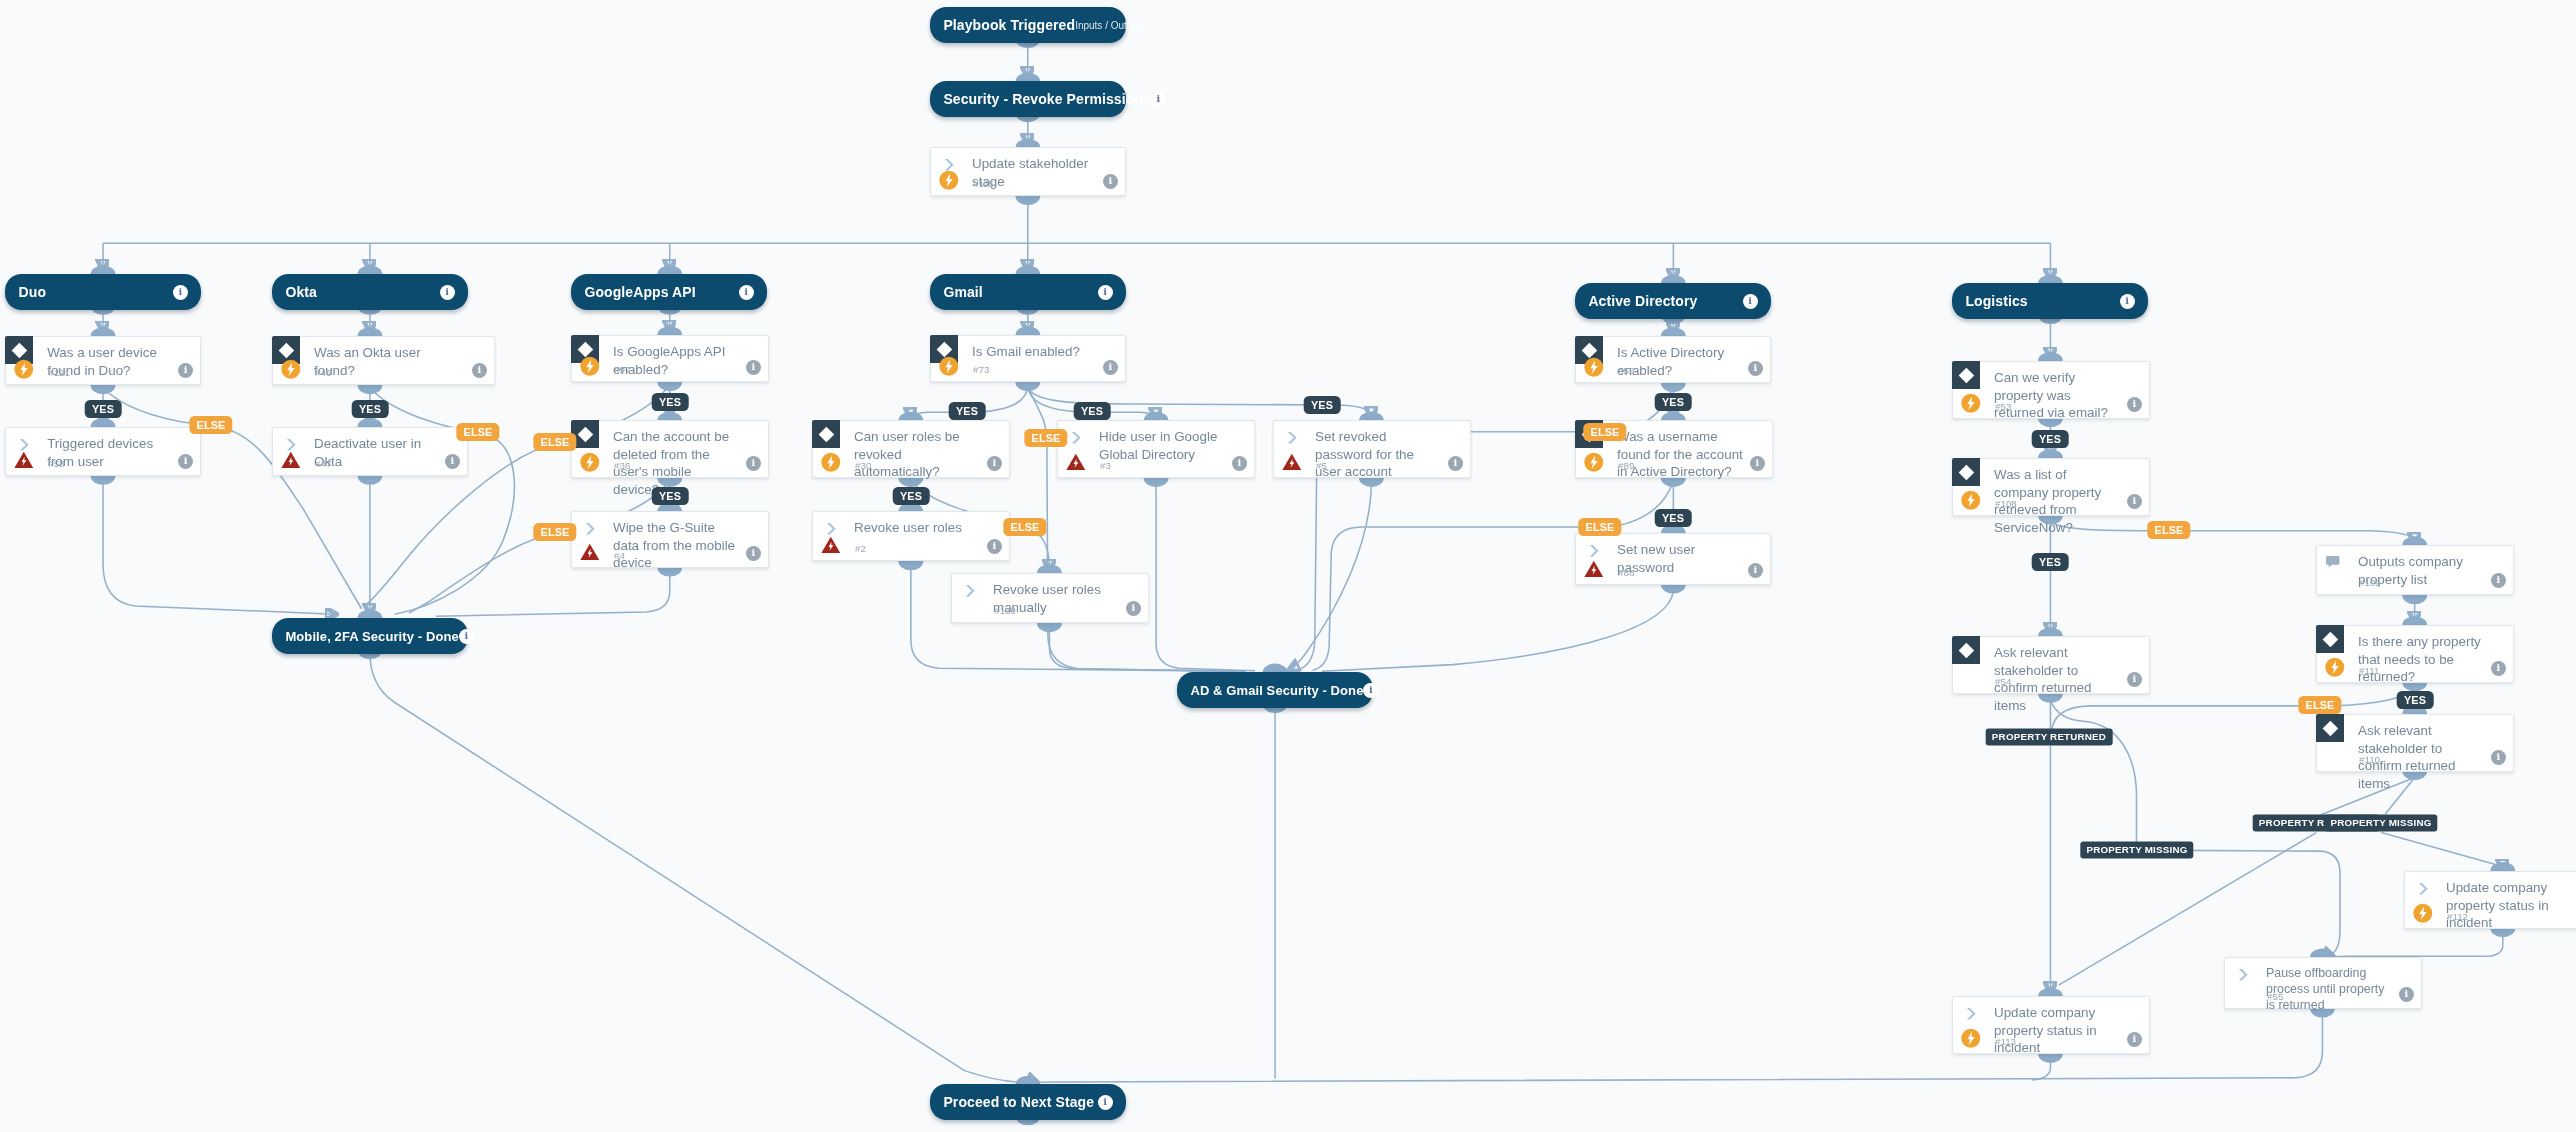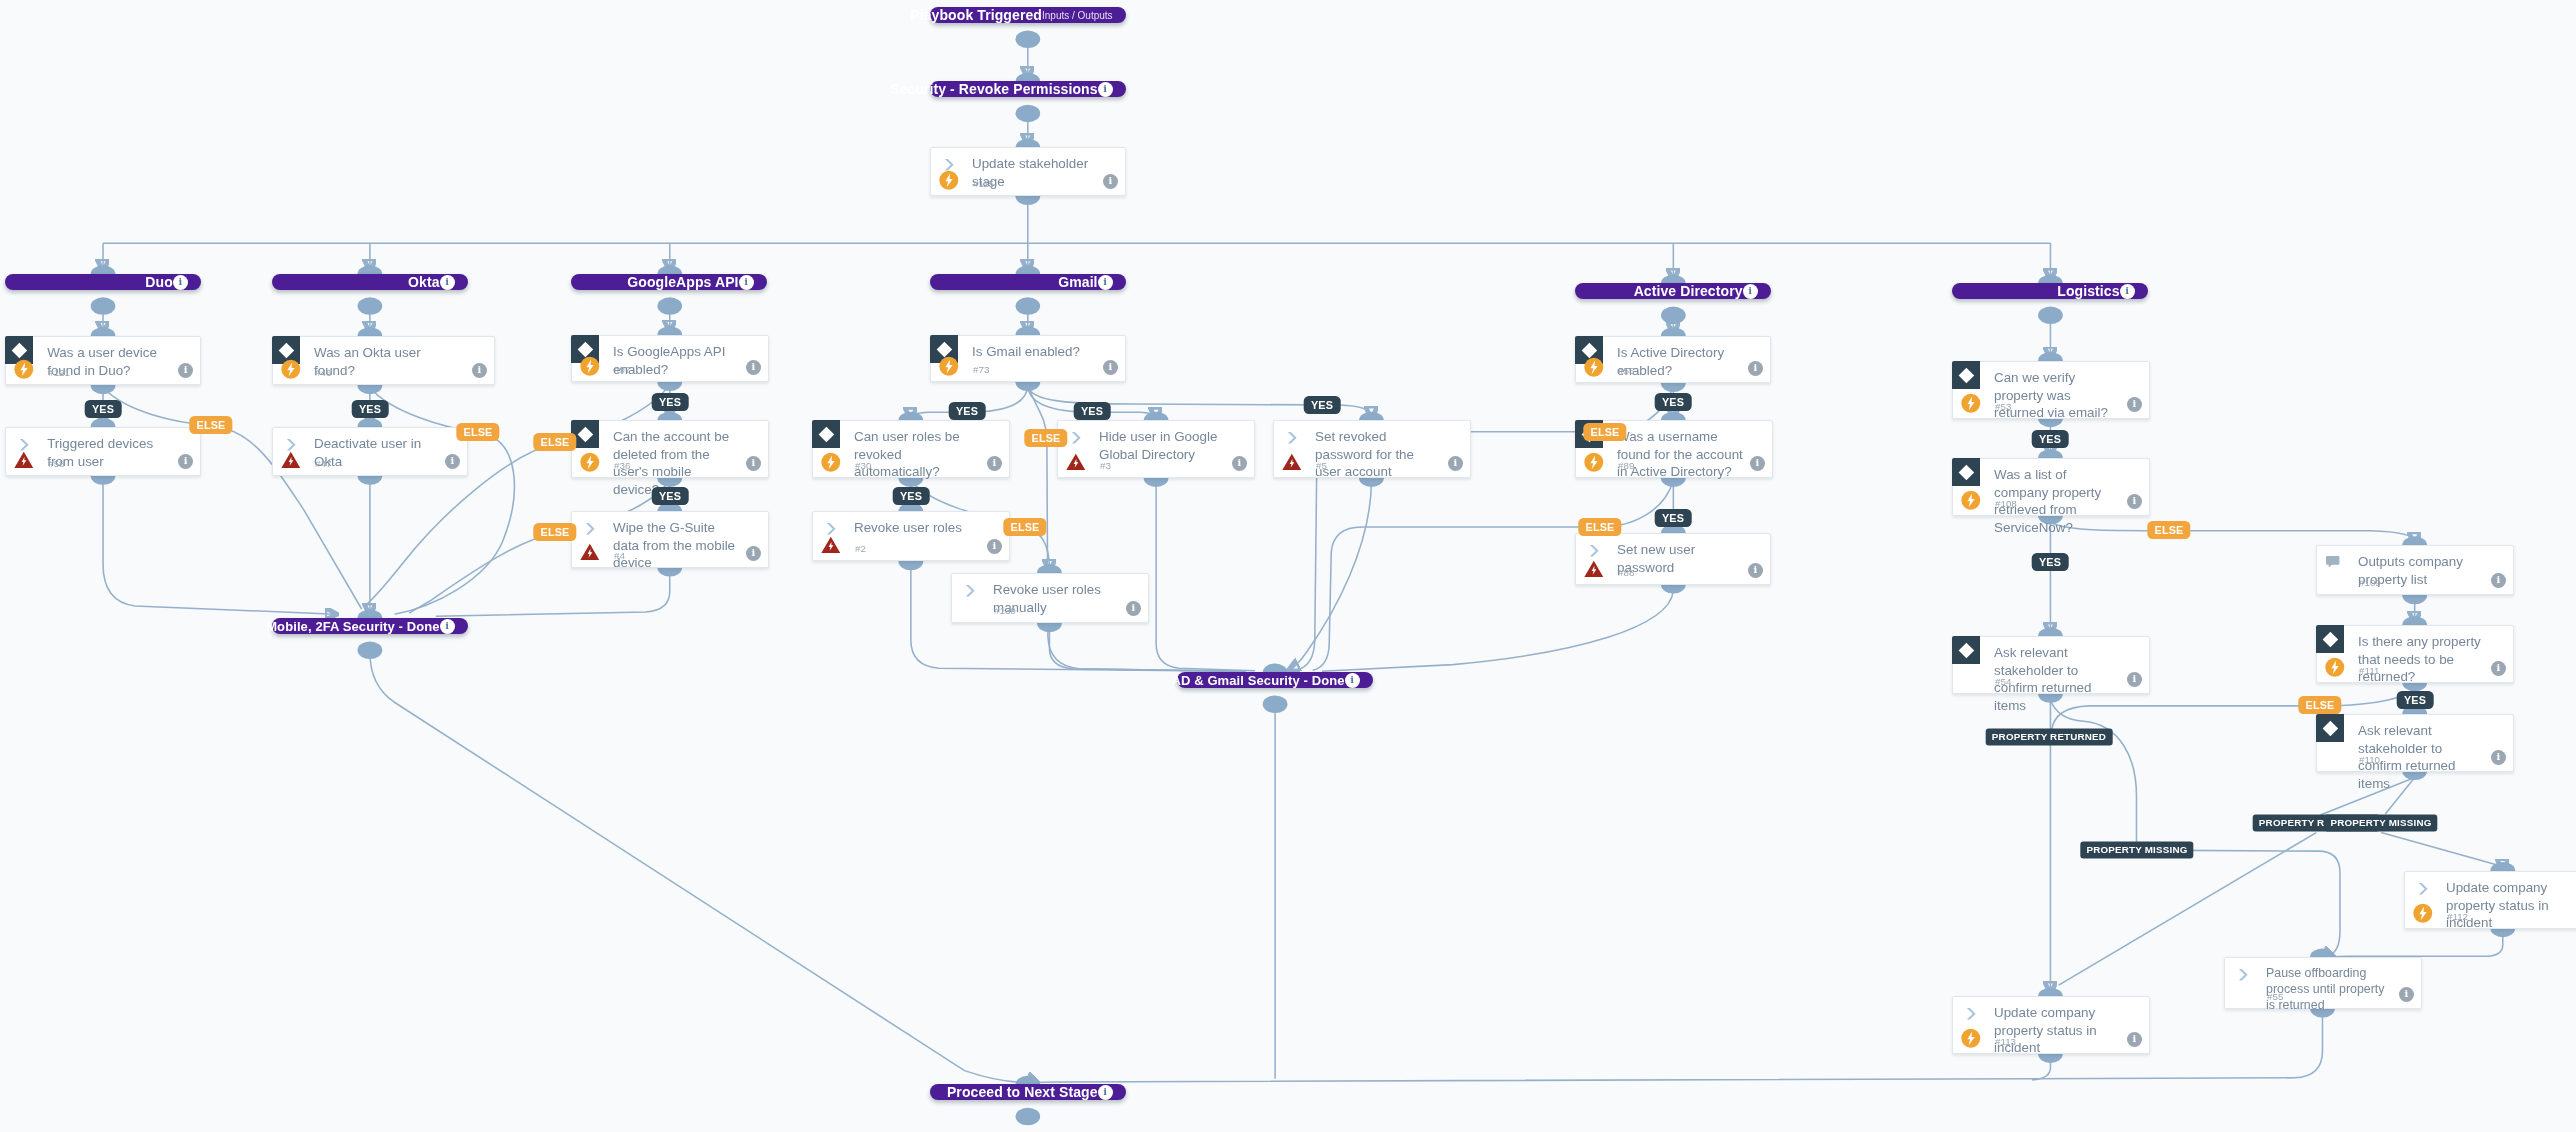--- a/index.html
+++ b/index.html
@@ -8,22 +8,22 @@
     background:#f8fafb;
     font-family:"Liberation Sans","DejaVu Sans",sans-serif;
     position:relative;
   }
   #canvas{position:absolute;left:0;top:0;width:2612px;height:1133px;}
   svg.edges{position:absolute;left:0;top:0;z-index:1;}
   svg.edges path{fill:none;stroke:#94b0ca;stroke-width:3;}
 
   
   .pill{
-    position:absolute;z-index:2;height:16px;background:#4c1d95;border-radius:16.5px;
-    display:flex;align-items:center;justify-content:flex-end;
+    position:absolute;z-index:2;height:36px;background:#0c4a6e;border-radius:16.5px;
+    display:flex;align-items:center;justify-content:space-between;
     padding:0 13.4px;box-sizing:border-box;
     box-shadow:0 2.6px 4.6px rgba(20,40,60,.30);
   }
   .pill-label{color:#ffffff;font-size:14px;font-weight:600;letter-spacing:0.1px;white-space:nowrap;}
   .pill-right{color:rgba(255,255,255,.85);font-size:10px;font-weight:400;white-space:nowrap;}
   .info-icon{
     width:15px;height:15px;border-radius:50%;flex:0 0 auto;
     display:flex;align-items:center;justify-content:center;
     font-family:"DejaVu Serif","Liberation Serif",serif;
     font-weight:bold;font-size:9.8px;line-height:1;

